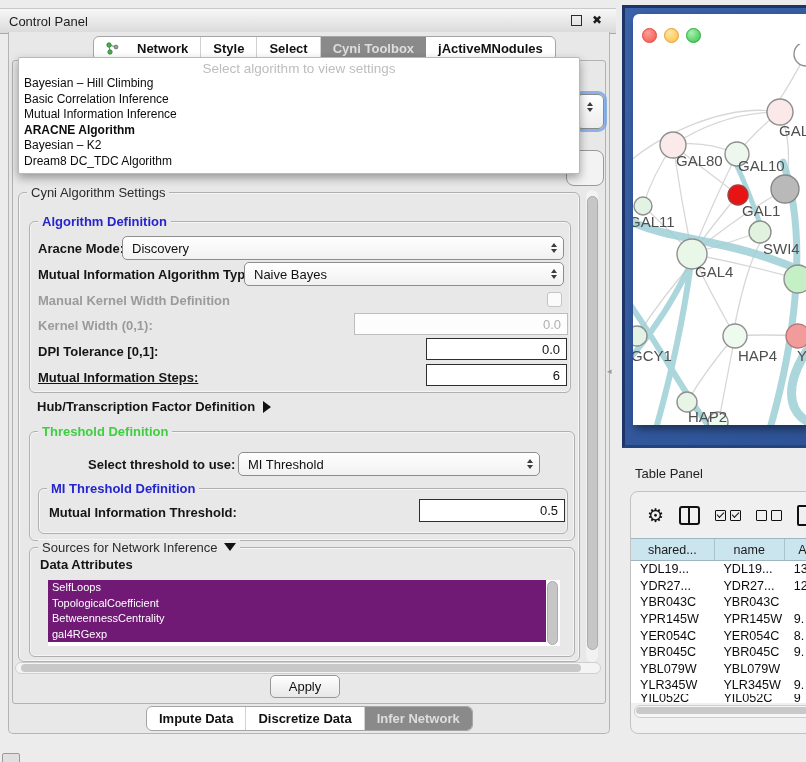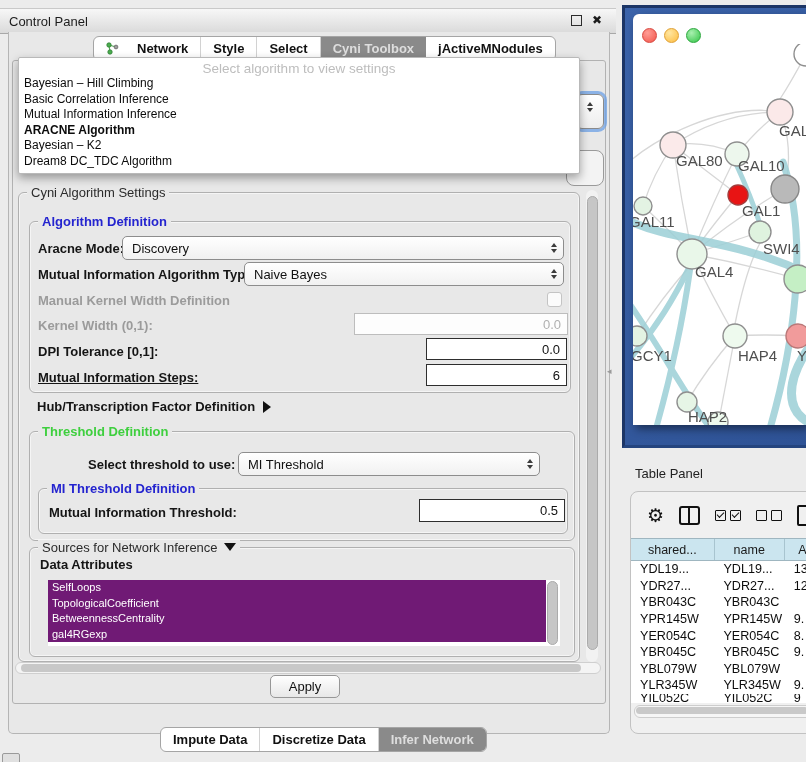--- a/index.html
+++ b/index.html
@@ -230,21 +230,21 @@
   </div>
 
   <div class="abs hscroll" style="left:15px;top:662px;width:584px;height:10px;">
     <div class="hthumb" style="left:5px;width:560px;"></div>
   </div>
 
   <div class="abs btn" style="left:270px;top:675px;width:68px;height:21px;">
     <span>Apply</span>
   </div>
 
-  <div class="abs tabbar" style="left:160px;top:706px;margin-top:21px;">
+  <div class="abs tabbar" style="left:146px;top:706px;">
     <div class="tab">
         <span>Impute Data</span>
       </div>
     <div class="tab">
         <span>Discretize Data</span>
       </div>
     <div class="tab sel">
         <span>Infer Network</span>
       </div>
   </div>

